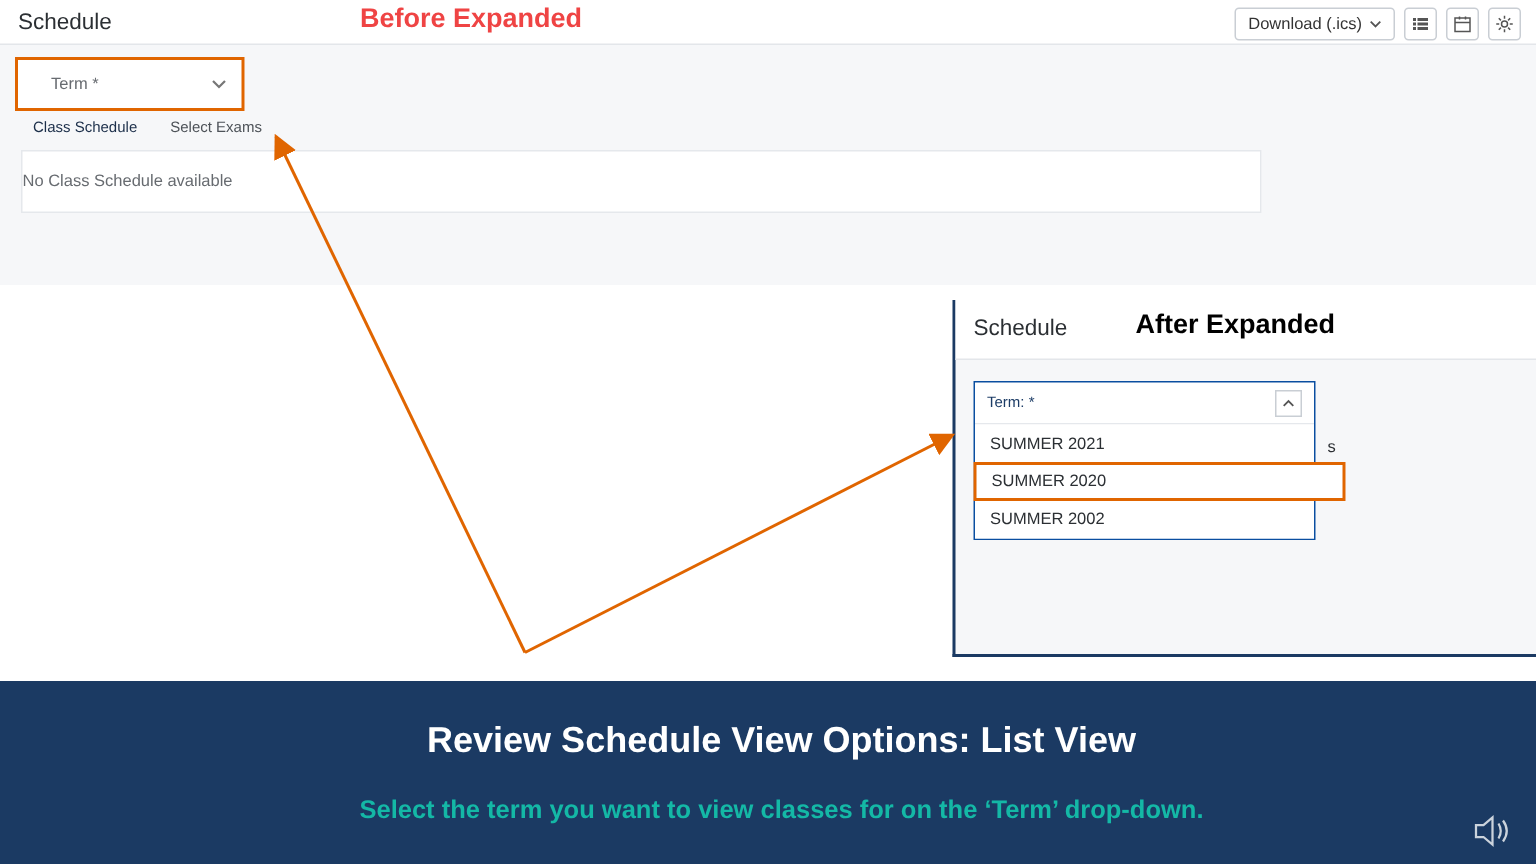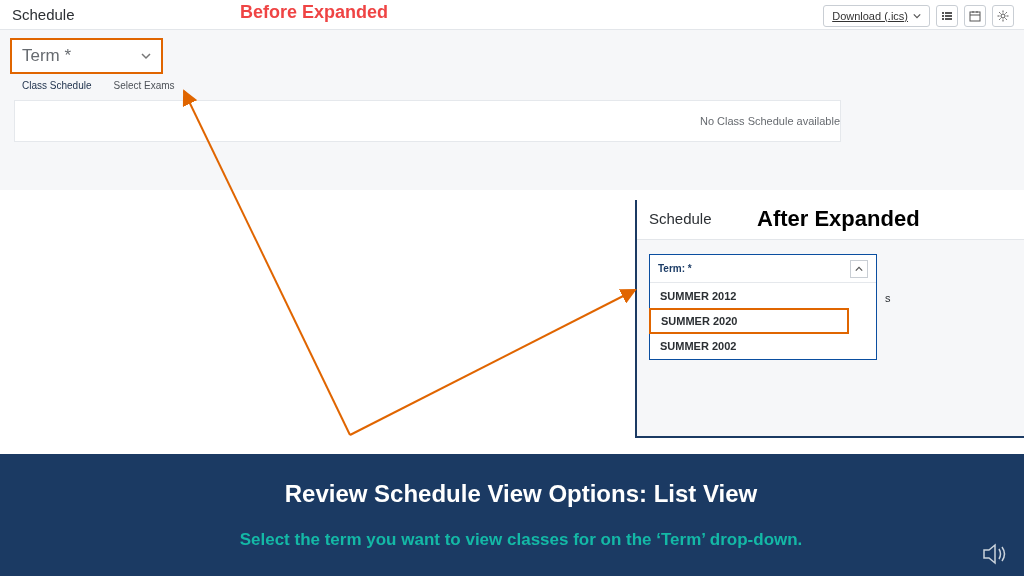--- a/index.html
+++ b/index.html
@@ -53,21 +53,20 @@
     border: 1px solid #c9ced4;
     background: #fff;
     border-radius: 3px;
     height: 22px;
     padding: 0 8px;
     font-size: 11px;
     color: #333;
     display: flex;
     align-items: center;
     gap: 5px;
-    text-decoration: underline;
   }
   .icon-btn {
     border: 1px solid #c9ced4;
     background: #fff;
     border-radius: 3px;
     width: 22px; height: 22px;
     display: flex;
     align-items: center;
     justify-content: center;
   }
@@ -78,22 +77,23 @@
     left: 10px; top: 38px;
     width: 153px; height: 36px;
     border: 2px solid #e06500;
     background: #fff;
     display: flex;
     align-items: center;
     padding: 0 10px;
     justify-content: space-between;
   }
   .term-label-collapsed {
-    font-size: 17px;
+    font-size: 11px;
     color: #676b70;
+    margin-left: 12px;
   }
   .chevron-down {
     width: 10px; height: 10px;
   }
 
   .tabs {
     position: absolute;
     left: 22px; top: 80px;
     display: flex;
     gap: 22px;
@@ -107,21 +107,21 @@
   }
 
   .empty-card {
     position: absolute;
     left: 14px; top: 100px;
     width: 827px; height: 42px;
     background: #fff;
     border: 1px solid #e5e8ec;
     display: flex;
     align-items: center;
-    justify-content: flex-end;
+    justify-content: flex-start;
     font-size: 11px;
     color: #676b70;
   }
 
   
   .right-panel {
     position: absolute;
     left: 635px; top: 200px;
     width: 389px; height: 238px;
     background: #f6f7f9;
@@ -139,30 +139,29 @@
   .schedule-title-right {
     position: absolute;
     left: 12px; top: 10px;
     font-size: 15px;
     color: #2b2f33;
   }
   .after-label {
     position: absolute;
     left: 120px; top: 6px;
     font-weight: 800;
-    font-size: 22px;
+    font-size: 18px;
     font-family: Arial, sans-serif;
   }
   .term-expanded {
     position: absolute;
     left: 12px; top: 54px;
     width: 228px;
     border: 1px solid #0a4ea0;
     background: #fff;
-    font-weight: bold;
   }
   .term-expanded-head {
     height: 28px;
     display: flex;
     align-items: center;
     justify-content: space-between;
     padding: 0 8px;
     font-size: 10px;
     color: #1c3c66;
     border-bottom: 1px solid #e5e8ec;
@@ -178,21 +177,21 @@
     padding: 0 10px;
     font-size: 11px;
     color: #2b2f33;
     background: #fff;
   }
   .option-highlight {
     border: 2px solid #e06500;
     margin: -1px -1px;
     position: relative;
     z-index: 2;
-    width: 200px;
+    width: 248px;
   }
   .stray-s {
     position: absolute;
     left: 248px; top: 92px;
     font-size: 11px;
     color: #2b2f33;
   }
 
   
   .arrow-svg {
@@ -309,21 +308,21 @@
 
   <div class="term-expanded">
     <div class="term-expanded-head">
       <span>Term: *</span>
       <span class="chevron-box">
         <svg width="8" height="8" viewBox="0 0 10 10">
             <path d="M1 7 L5 3 L9 7" fill="none" stroke="#555" stroke-width="1.5"></path>
           </svg>
       </span>
     </div>
-    <div class="option">SUMMER 2012</div>
+    <div class="option">SUMMER 2021</div>
     <div class="option option-highlight">SUMMER 2020</div>
     <div class="option">SUMMER 2002</div>
   </div>
   <div class="stray-s">s</div>
 </div>
 
 <svg class="arrow-svg">
   <defs>
     <marker id="arrowhead" markerWidth="8" markerHeight="8" refX="7" refY="4" orient="auto">
       <path d="M0,0 L8,4 L0,8 Z" fill="#e06500"></path>

